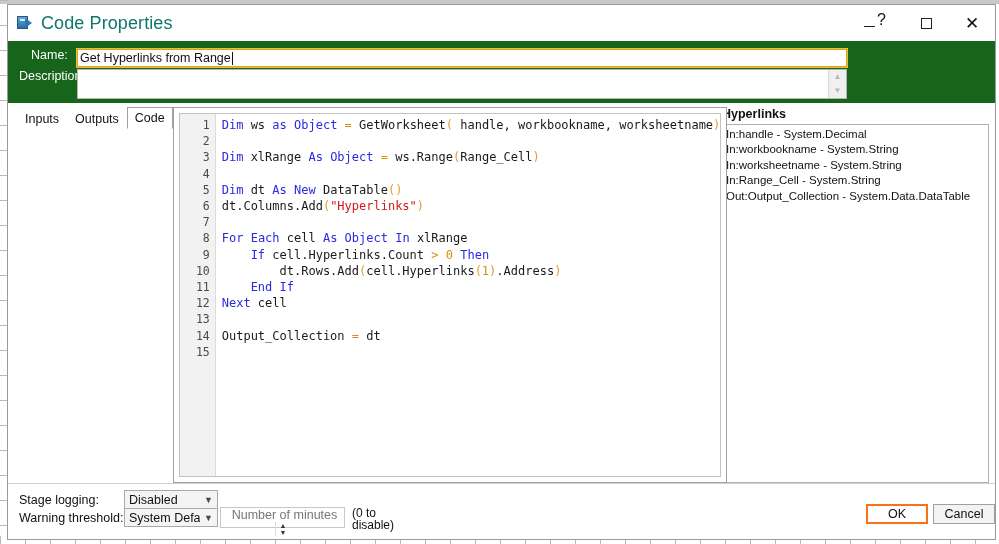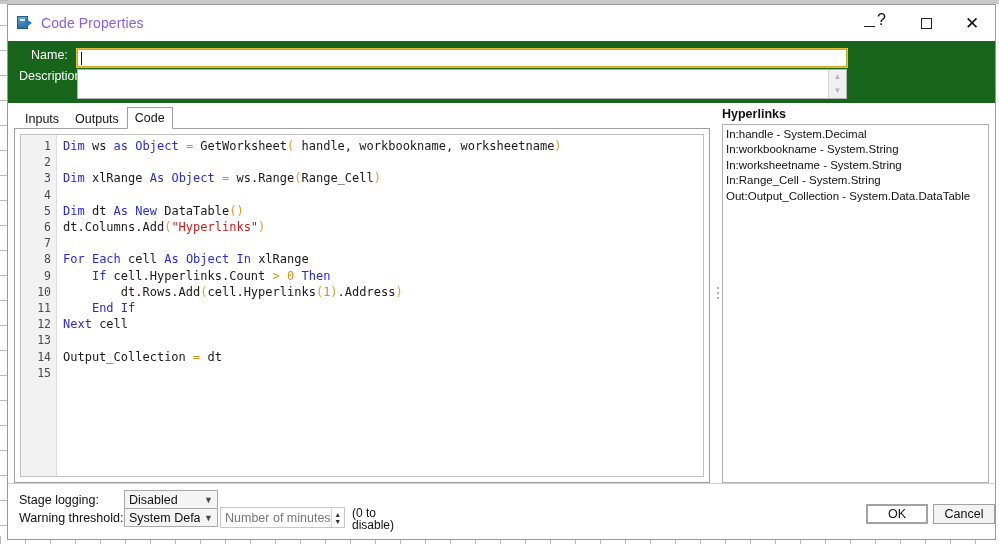--- a/index.html
+++ b/index.html
@@ -59,21 +59,21 @@
     content:''; position:absolute; left:2px; top:2px; width:6px; height:2px; background:#d8ecfa;
   }
   #title-icon .tri {
     position:absolute; left:8px; top:3px;
     width:0;height:0;
     border-top: 5px solid transparent;
     border-bottom: 5px solid transparent;
     border-left: 7px solid #2a78b8;
   }
   #title-text {
-    font-size: 14px; color: #8b5cf6;
+    font-size: 18px; color: #0f766e;
     letter-spacing: 0.1px;
   }
   .win-btns { position:absolute; right:0; top:0; height:36px; display:flex; }
   .win-btn {
     width: 46px; height: 36px;
     display:flex; align-items:center; justify-content:center;
     font-size: 14px; color:#111; background:transparent;
     font-family:"Liberation Sans", sans-serif;
   }
   .win-btn.minhelp { width: 56px; gap:2px; position:relative;}
@@ -121,21 +121,21 @@
   }
 
   
   #body {
     flex: 1; display: flex;
     background: #ffffff;
     padding: 0;
     position: relative;
   }
   #left-pane {
-    width: 706px; display:flex; flex-direction:column;
+    width: 706px; display:flex; 
     padding: 4px 0 0 6px;
   }
   
   #tabs { display:flex; align-items:flex-end; height:21px; padding-left:3px;}
   .tab {
     font-size: 12.5px; color:#111;
     padding: 2px 7px 2px 7px;
     border: 1px solid transparent;
     border-bottom: none;
     background: transparent;
@@ -240,21 +240,21 @@
   .spinbox .sb{
     width:16px; height:100%; border-left:1px solid #dadada;
     display:flex; flex-direction:column; align-items:center; justify-content:center;
     color:#333; font-size:7px; line-height:7px;
   }
   .btn {
     position:absolute; font-size:12.5px; color:#111;
     background:#f3f3f3; border:1px solid #a0a0a0;
     display:flex; align-items:center; justify-content:center;
   }
-  .btn.primary { background:#ffffff; border:2px solid #a3a3a3; }
+  .btn.primary { background:#ffffff; border:2px solid #f97316; }
   #hint { position:absolute; font-size:12px; color:#111; line-height:12px; width:46px;}
 </style>
 </head>
 <body>
 
 <div id="desktop">
   <div id="desktop-top"></div>
   <div id="desktop-ticks"></div>
   <div id="desktop-ticks-left"></div>
 </div>
@@ -277,20 +277,21 @@
       </div>
       <div class="win-btn">
         <span class="xmark">✕</span>
       </div>
     </div>
   </div>
 
   <div id="header">
     <div class="hdr-label">Name:</div>
     <div id="name-field">
+      <span>Get Hyperlinks from Range</span>
       <span id="name-caret"></span>
     </div>
     <div id="desc-label">Description:</div>
     <div id="desc-field">
       <div id="desc-spin">
         <span>▲</span>
         <span>▼</span>
       </div>
     </div>
   </div>
@@ -354,21 +355,21 @@
       <span class="cv">Disabled</span>
       <span class="carr">▼</span>
     </div>
 
     <div class="blabel" style="left:11px; top:27px;">Warning threshold:</div>
     <div class="combo" style="left:116px; top:24px; width:94px; height:19px;">
       <span class="cv">System Defau</span>
       <span class="carr">▼</span>
     </div>
 
-    <div class="spinbox" style="left:212px; top:23px; width:125px; height:21px;">
+    <div class="spinbox" style="left:212px; top:23px; width:125px; height:21px;flex-direction:column;">
       <span class="sv">Number of minutes</span>
       <span class="sb">
         <span>▲</span>
         <span>▼</span>
       </span>
     </div>
 
     <div id="hint" style="left:344px; top:23px;">
       <div>(0 to</div>
       <div>disable)</div>

